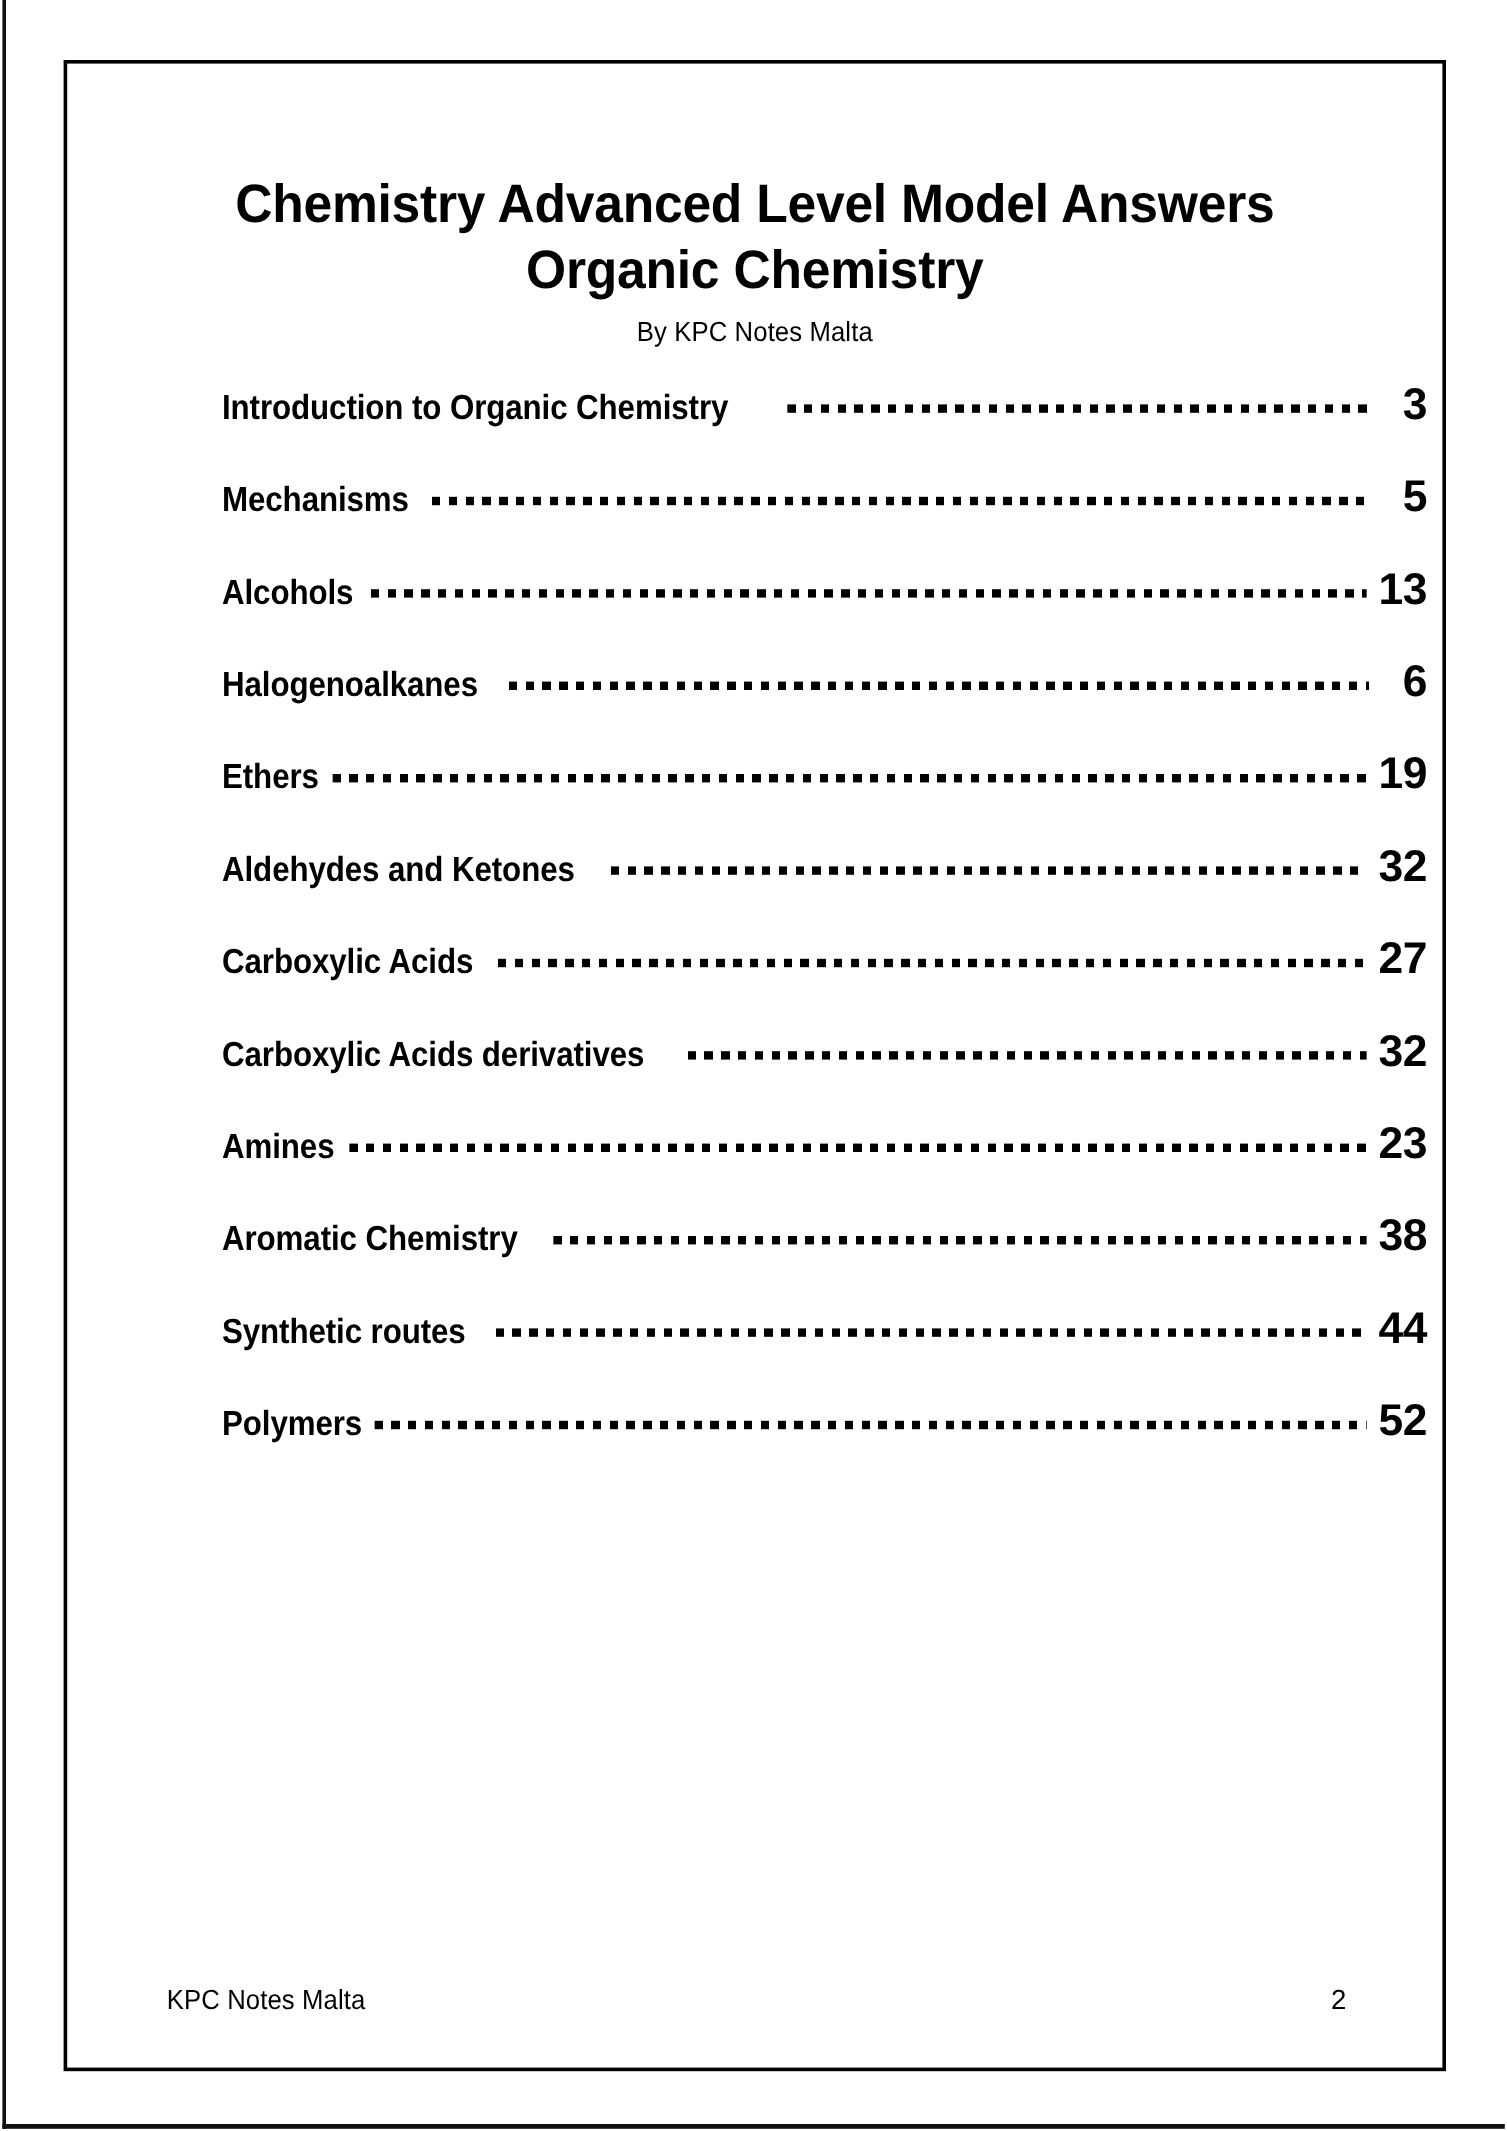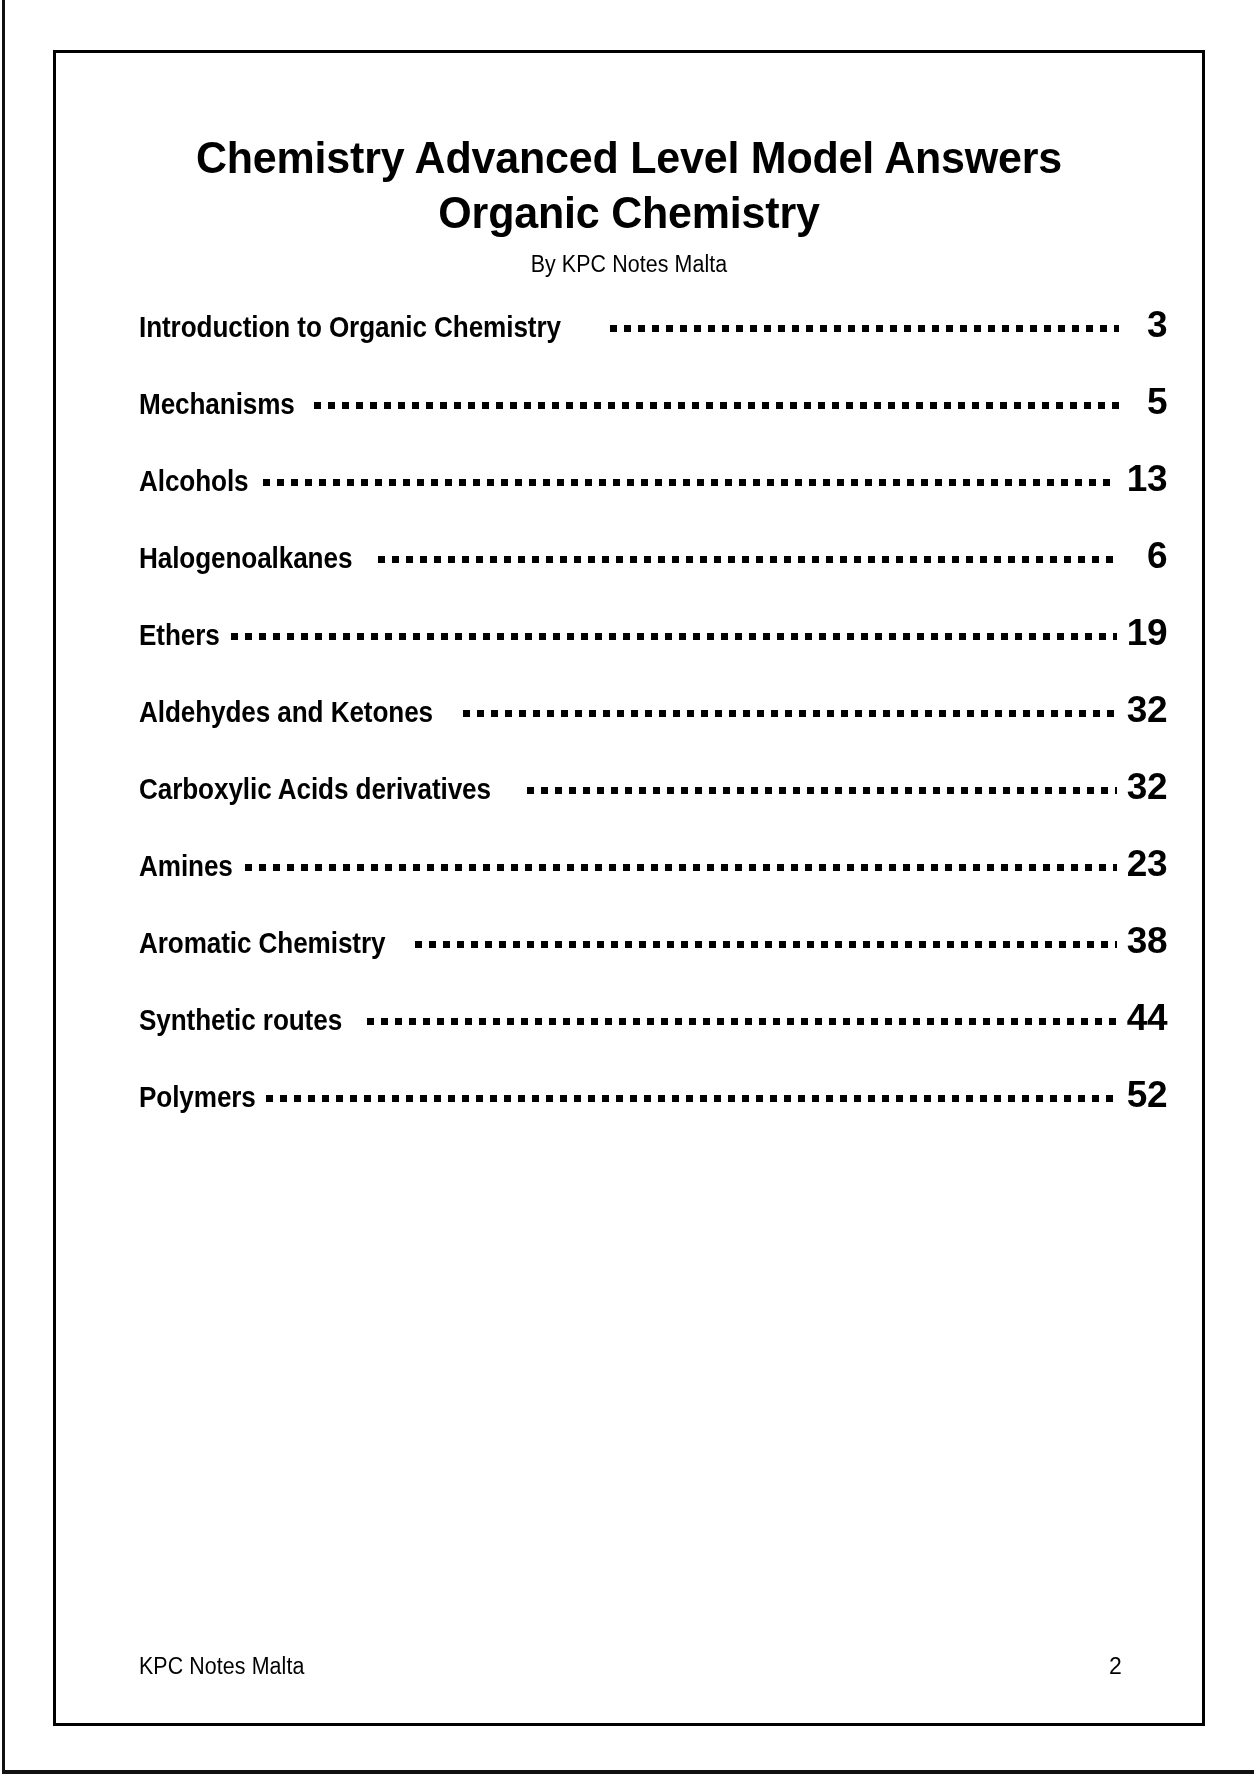--- a/index.html
+++ b/index.html
@@ -41,21 +41,21 @@
     box-sizing: border-box;
     background: #ffffff;
   }
 
   .page-inner {
     position: absolute;
     left: 0;
     top: 0;
     right: 0;
     bottom: 0;
-    padding: 0;
+    padding: 12px;
   }
 
   
   .title-block {
     margin-top: 78px;
     text-align: center;
     padding: 0 60px;
   }
 
   .doc-title {
@@ -83,20 +83,21 @@
   .toc {
     margin-top: 26px;
     padding: 0 35px 0 83px;
   }
 
   .toc-row {
     display: flex;
     align-items: baseline;
     width: 100%;
     height: 77px;
+    margin-left: 34px;
   }
 
   .toc-label {
     font-family: "Liberation Sans Narrow", "Liberation Sans", sans-serif;
     font-weight: bold;
     font-size: 29px;
     letter-spacing: -0.1px;
     white-space: nowrap;
     transform: scaleX(0.90);
     transform-origin: left center;
@@ -210,20 +211,25 @@
           <span class="toc-label">Ethers</span>
           <span class="toc-leader"></span>
           <span class="toc-page">19</span>
         </div>
         <div class="toc-row">
           <span class="toc-label">Aldehydes and Ketones</span>
           <span class="toc-leader tight"></span>
           <span class="toc-page">32</span>
         </div>
         <div class="toc-row">
+          <span class="toc-label">Carboxylic Acids</span>
+          <span class="toc-leader tight"></span>
+          <span class="toc-page">27</span>
+        </div>
+        <div class="toc-row">
           <span class="toc-label">Carboxylic Acids derivatives</span>
           <span class="toc-leader tight"></span>
           <span class="toc-page">32</span>
         </div>
         <div class="toc-row">
           <span class="toc-label">Amines</span>
           <span class="toc-leader"></span>
           <span class="toc-page">23</span>
         </div>
         <div class="toc-row">

